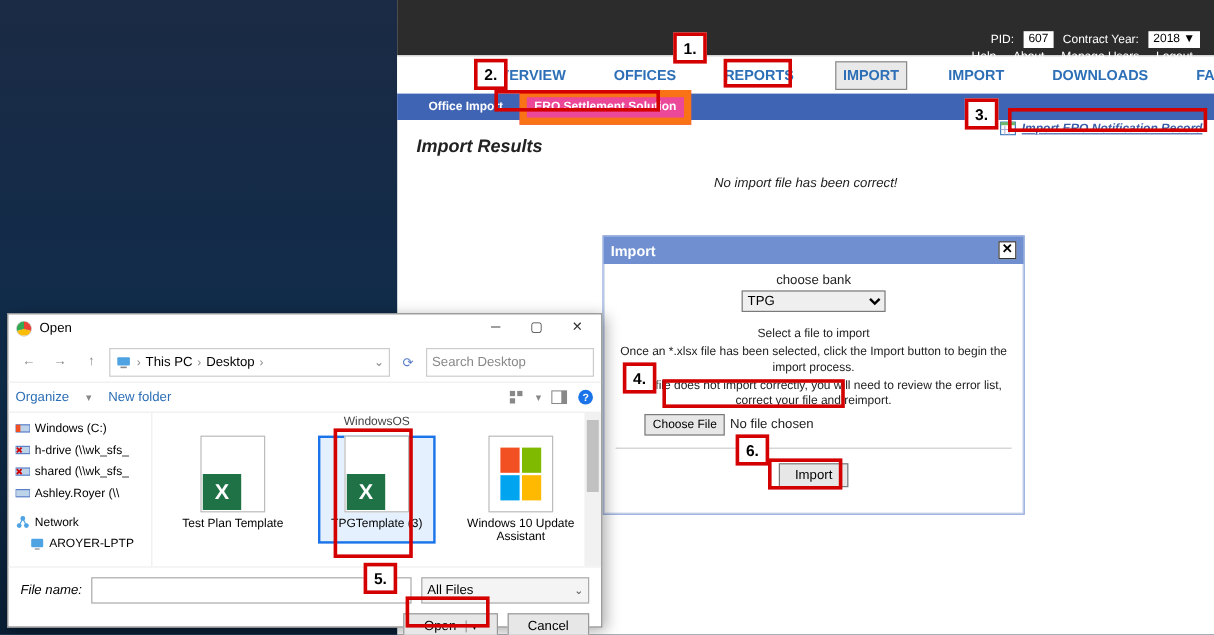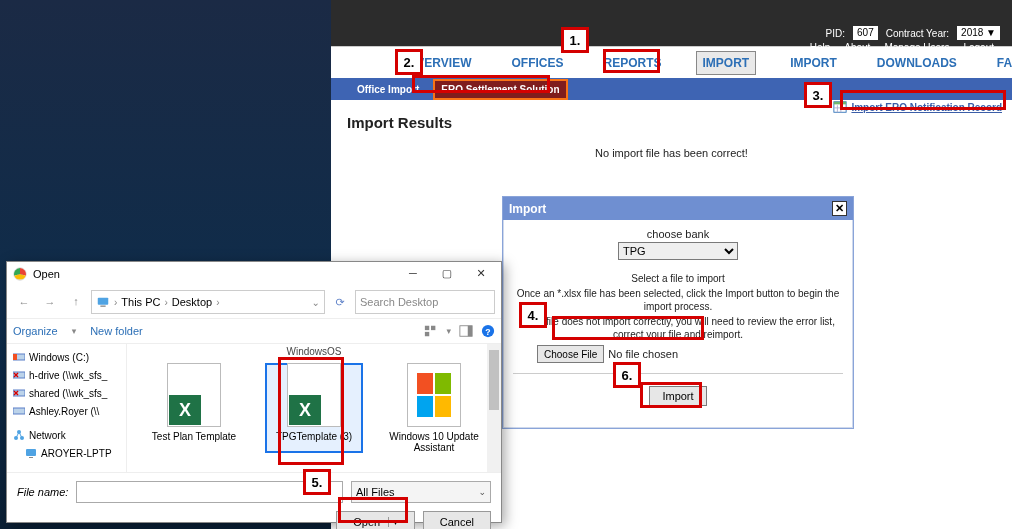--- a/index.html
+++ b/index.html
@@ -24,24 +24,24 @@
   .pid-row .sel { background:#fff; color:#000; padding:0 4px; height:14px; line-height:14px; font-size:10px;}
 
   
   .nav { height: 32px; background:#fff; display:flex; align-items:center; gap: 28px; padding-left: 70px; border-top:1px solid #ccc;}
   .nav-item { font-size: 12px; font-weight: bold; color:#2c6fb6; cursor:pointer; padding:4px 6px; }
   .nav-item.active { border:1px solid #888; background: #e9e9e9; color:#2c6fb6; }
 
   
   .subnav { height: 22px; background:#3e64b3; color:#fff; font-size:10px; display:flex; align-items:center; padding-left: 20px; gap: 8px;}
   .subnav .sub-item { font-weight:bold; padding:3px 6px; color:#fff; }
-  .subnav .sub-item.active { border:2px solid #f97316; background:#7f1d1d; }
-
-  
-  .content { padding: 6px 16px; font-size:12px; color:#222; position:relative; }
+  .subnav .sub-item.active { border:6px solid #f97316; background:#ec4899; }
+
+  
+  .content { padding: 6px 16px; font-size:12px; color:#222; position:relative;font-style:italic; }
   .import-link-row { position:absolute; right: 10px; top: 0; display:flex; align-items:center; gap:4px; font-size:10px; }
   .import-link-row svg { width:14px; height:14px; }
   .import-link-row a { color:#3b5ea8; text-decoration: underline; font-weight:bold;}
 
   .results-heading { font-size: 15px; font-weight: bold; margin-top: 8px; }
   .no-import { text-align:center; font-size:11px; margin-top: 16px; color:#222; }
 
   
   .import-dialog {
     position: absolute; left: 502px; top: 196px; width: 352px;

